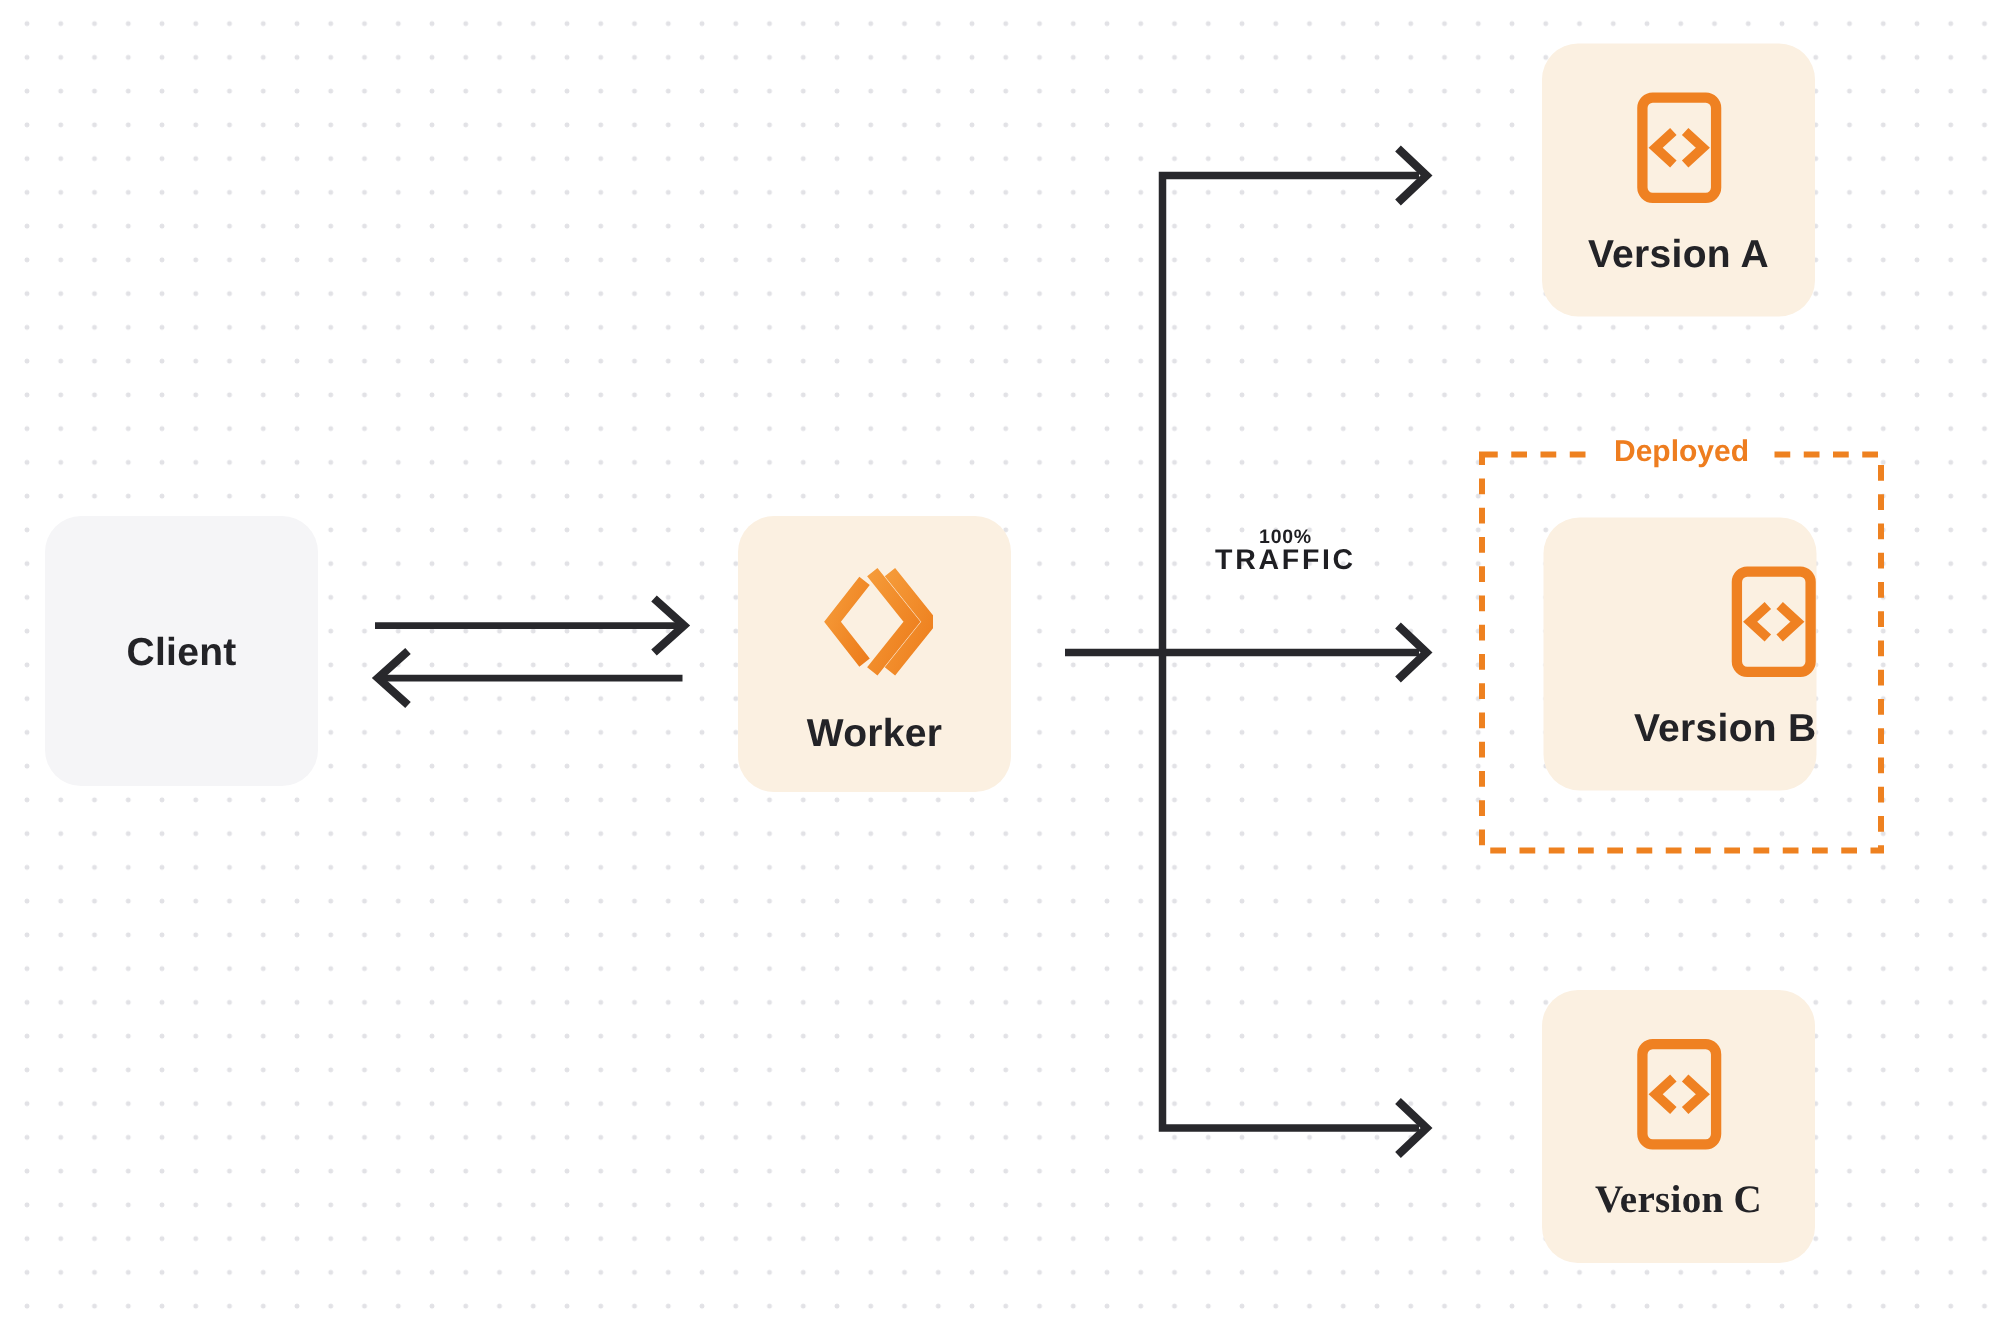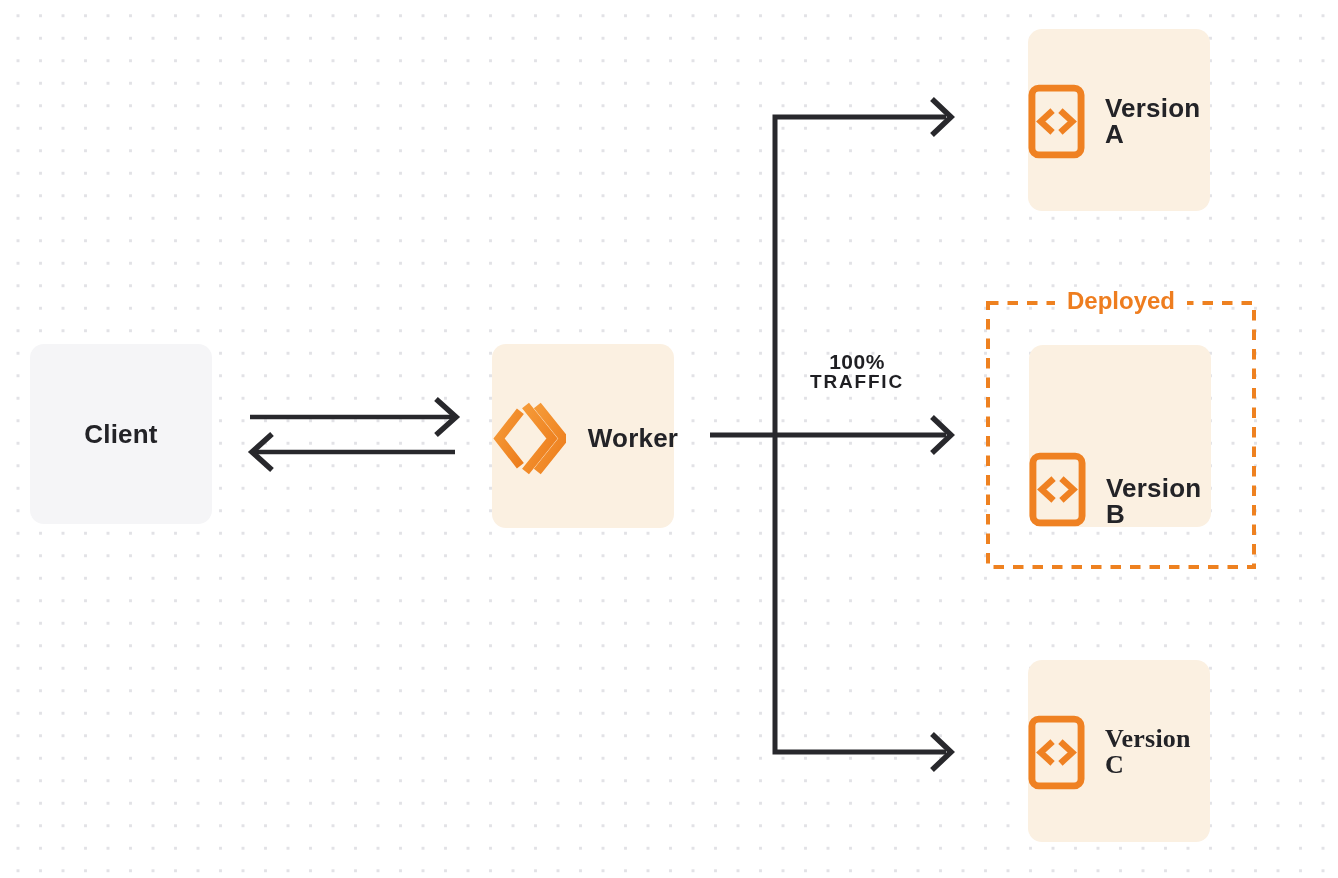--- a/index.html
+++ b/index.html
@@ -8,22 +8,22 @@
     width:1338px;height:878px;
     background-color:#ffffff;
     background-image:radial-gradient(circle,#e2e2e6 1.5px,transparent 1.8px);
     background-size:22.5px 22.5px;
     background-position:6.75px 4.5px;
     font-family:"Liberation Sans",sans-serif;
     overflow:hidden;
   }
   .node{
     position:absolute;
-    border-radius:14px;
-    display:flex;flex-direction:row;
+    border-radius:24px;
+    display:flex;flex-direction:column;
     align-items:center;justify-content:center;
   }
   .node .node-label{
     font-weight:700;
     font-size:26px;
     color:#232327;
     letter-spacing:.2px;
     line-height:1;
   }
   .client-node{left:30px;top:344px;width:182px;height:180px;background:#f5f5f7;}
@@ -32,32 +32,32 @@
   .version-a{left:1028px;top:29px;}
   .version-b{left:1029px;top:345px;align-items:flex-end;}
   .version-c{left:1028px;top:660px;font-family:Liberation Serif, serif;}
   .overlay{position:absolute;left:0;top:0;width:1338px;height:878px;pointer-events:none;}
   .deployed-label{
     position:absolute;
     left:1121px;top:301px;
     transform:translate(-50%,-50%);
     background:#ffffff;
     padding:1px 12px;
-    font-weight:700;font-size:24px;
+    font-weight:700;font-size:20px;
     color:#ee7d1f;
     white-space:nowrap;
     line-height:1.1;
   }
   .traffic-label{
     position:absolute;
     left:792px;top:351px;width:130px;
     text-align:center;
     color:#1f1f23;font-weight:700;
   }
-  .traffic-label .pct{font-size:21px;line-height:1;letter-spacing:.5px;}
+  .traffic-label .pct{font-size:13px;line-height:1;letter-spacing:.5px;}
   .traffic-label .word{font-size:19px;line-height:1;letter-spacing:1.8px;}
   .icon-box{display:flex;align-items:center;justify-content:center;}
 </style>
 </head>
 <body>
 
 <div class="canvas">
 
   <svg class="overlay" viewBox="0 0 1338 878">
 

